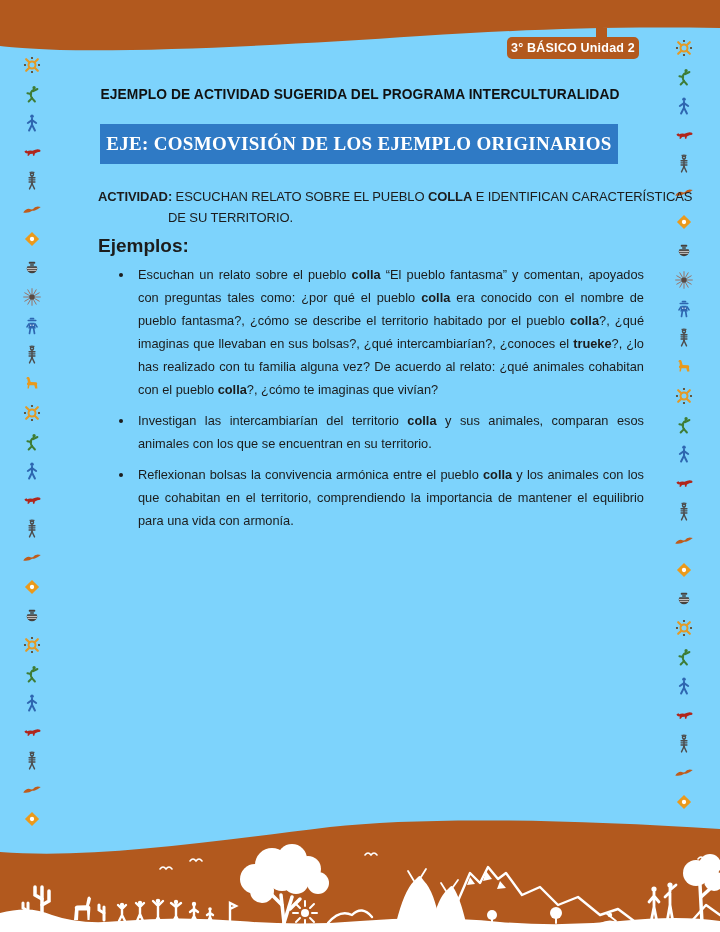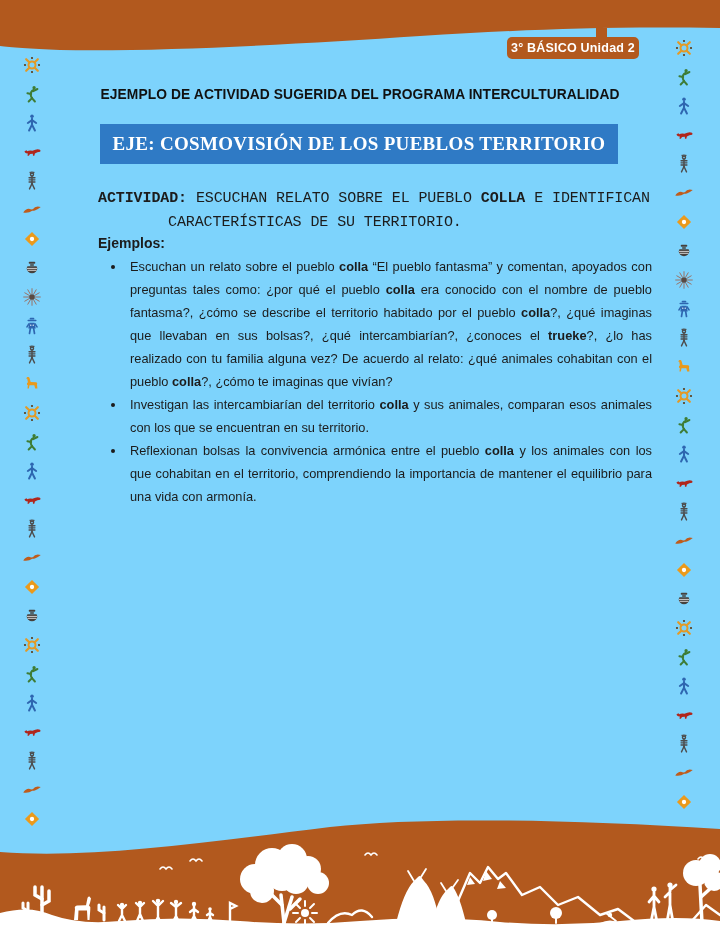--- a/index.html
+++ b/index.html
@@ -30,31 +30,31 @@
   }
   .eje-banner{
     position:absolute;top:124px;left:100px;width:518px;height:40px;
     background:var(--banner-blue,#2f7ac5);
     display:flex;align-items:center;justify-content:center;
     font-family:"Liberation Serif",serif;font-weight:bold;font-size:19px;
     color:#fff;letter-spacing:.3px;
   }
   .activity{
     position:absolute;top:187px;left:98px;width:526px;
-    font-size:15px;line-height:1.6;letter-spacing:-.1px;
-    padding-left:70px;text-indent:-70px;font-family:Liberation Mono, monospace;
+    font-size:13px;line-height:1.6;letter-spacing:-.1px;
+    padding-left:70px;text-indent:-70px;
   }
   .activity b{letter-spacing:-.1px;}
-  .examples-heading{position:absolute;top:235px;left:98px;font-size:14px;font-weight:bold;}
+  .examples-heading{position:absolute;top:235px;left:98px;font-size:19px;font-weight:bold;}
   .bullets{
     position:absolute;top:255px;left:98px;width:526px;
     margin:0;padding-left:28px;
     font-size:12.8px;line-height:23px;text-align:justify;
   }
-  .bullets li{padding-left:4px;margin:0;}
+  .bullets li{padding-left:4px;margin:8px;}
   
   .footer-scene{position:absolute;left:0;bottom:0;width:720px;height:115px;}
   .hidden-defs{position:absolute;width:0;height:0;overflow:hidden;}
 </style>
 </head>
 <body>
 
 <div class="page">
 
   <svg class="hidden-defs" aria-hidden="true">
@@ -444,21 +444,21 @@
       <div class="deco-icon">
         <svg viewBox="0 0 24 24" width="20" height="20">
           <use href="#sym-diamond"></use>
         </svg>
       </div>
     </div>
 
   <div class="doc-title">EJEMPLO DE ACTIVIDAD SUGERIDA DEL PROGRAMA INTERCULTURALIDAD</div>
 
   <div class="eje-banner">
-    <span>EJE: COSMOVISIÓN DE LOS PUEBLOS TERRITORIO</span>
+    <span>EJE: COSMOVISIÓN DE LOS EJEMPLO ORIGINARIOS</span>
   </div>
 
   <div class="activity">
     <b>ACTIVIDAD:</b><span><span> ESCUCHAN RELATO SOBRE EL PUEBLO </span><b>COLLA</b><span> E IDENTIFICAN CARACTERÍSTICAS DE SU TERRITORIO.</span></span>
   </div>
 
   <div class="examples-heading">Ejemplos:</div>
 
   <ul class="bullets">
     <li><span>Escuchan un relato sobre el pueblo </span><b>colla</b><span> “El pueblo fantasma” y comentan, apoyados con preguntas tales como: ¿por qué el pueblo </span><b>colla</b><span> era conocido con el nombre de pueblo fantasma?, ¿cómo se describe el territorio habitado por el pueblo </span><b>colla</b><span>?, ¿qué imaginas que llevaban en sus bolsas?, ¿qué intercambiarían?, ¿conoces el </span><b>trueke</b><span>?, ¿lo has realizado con tu familia alguna vez? De acuerdo al relato: ¿qué animales cohabitan con el pueblo </span><b>colla</b><span>?, ¿cómo te imaginas que vivían?</span></li>

